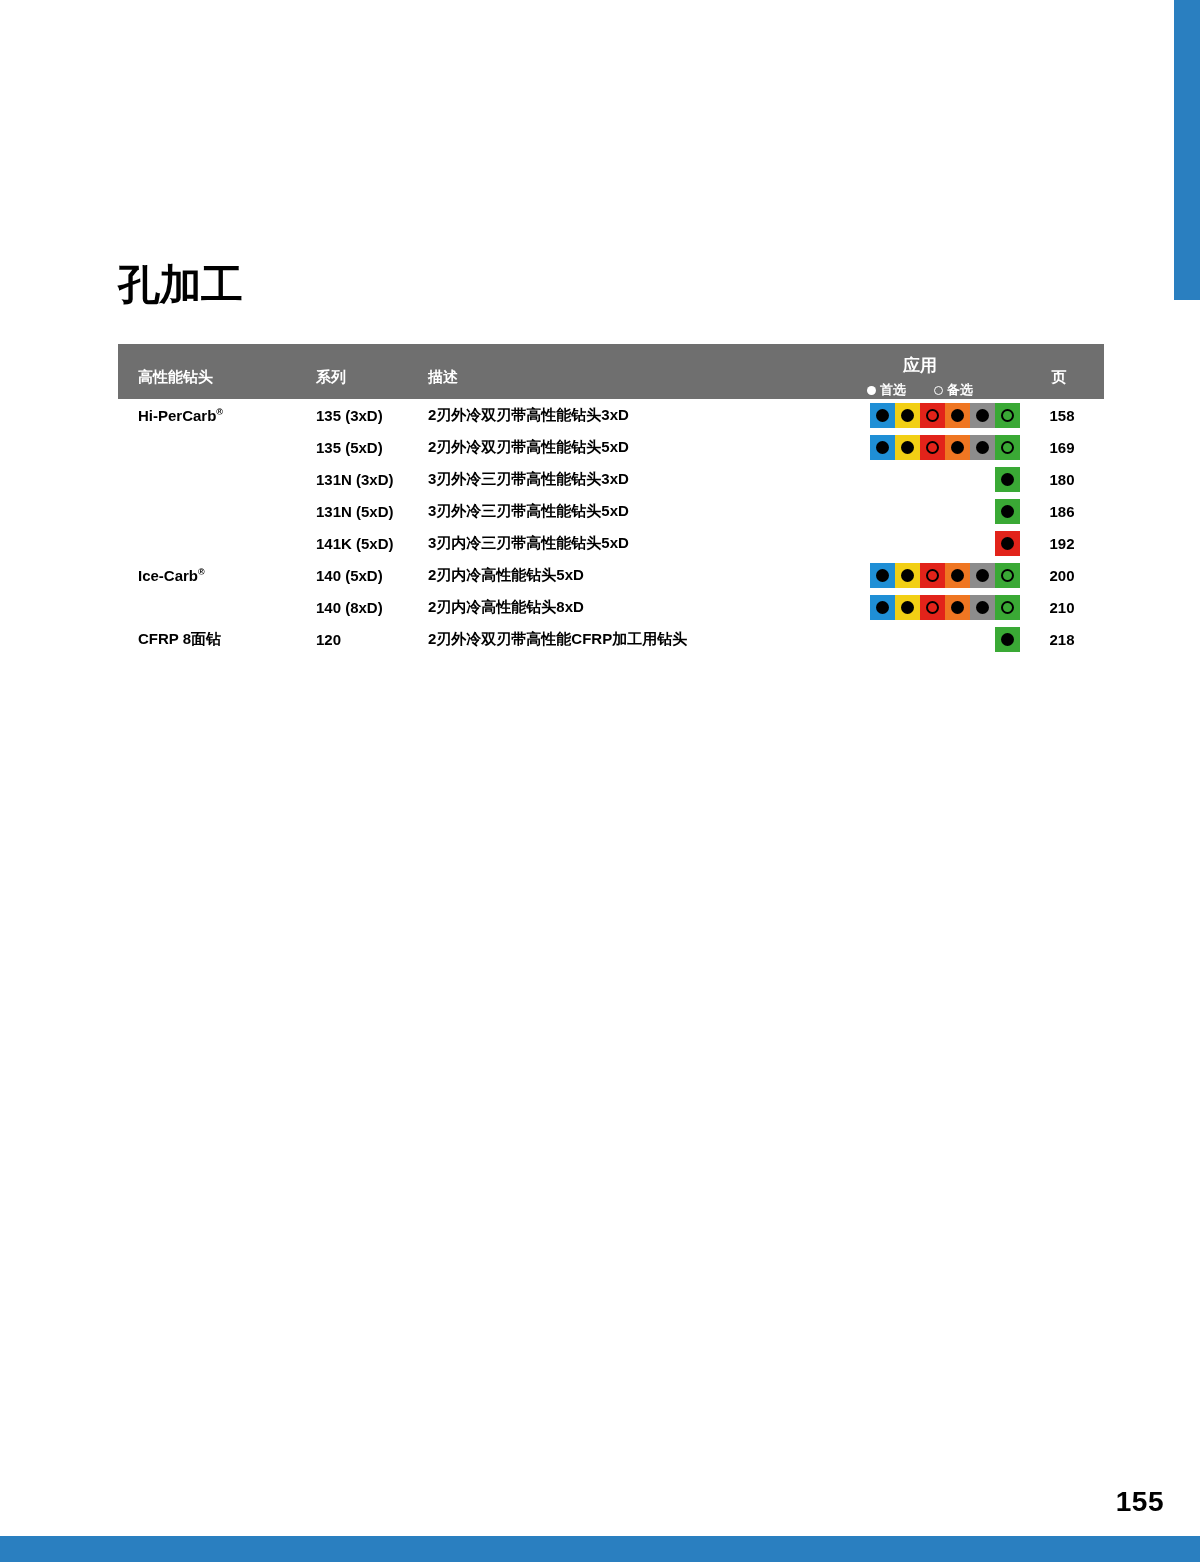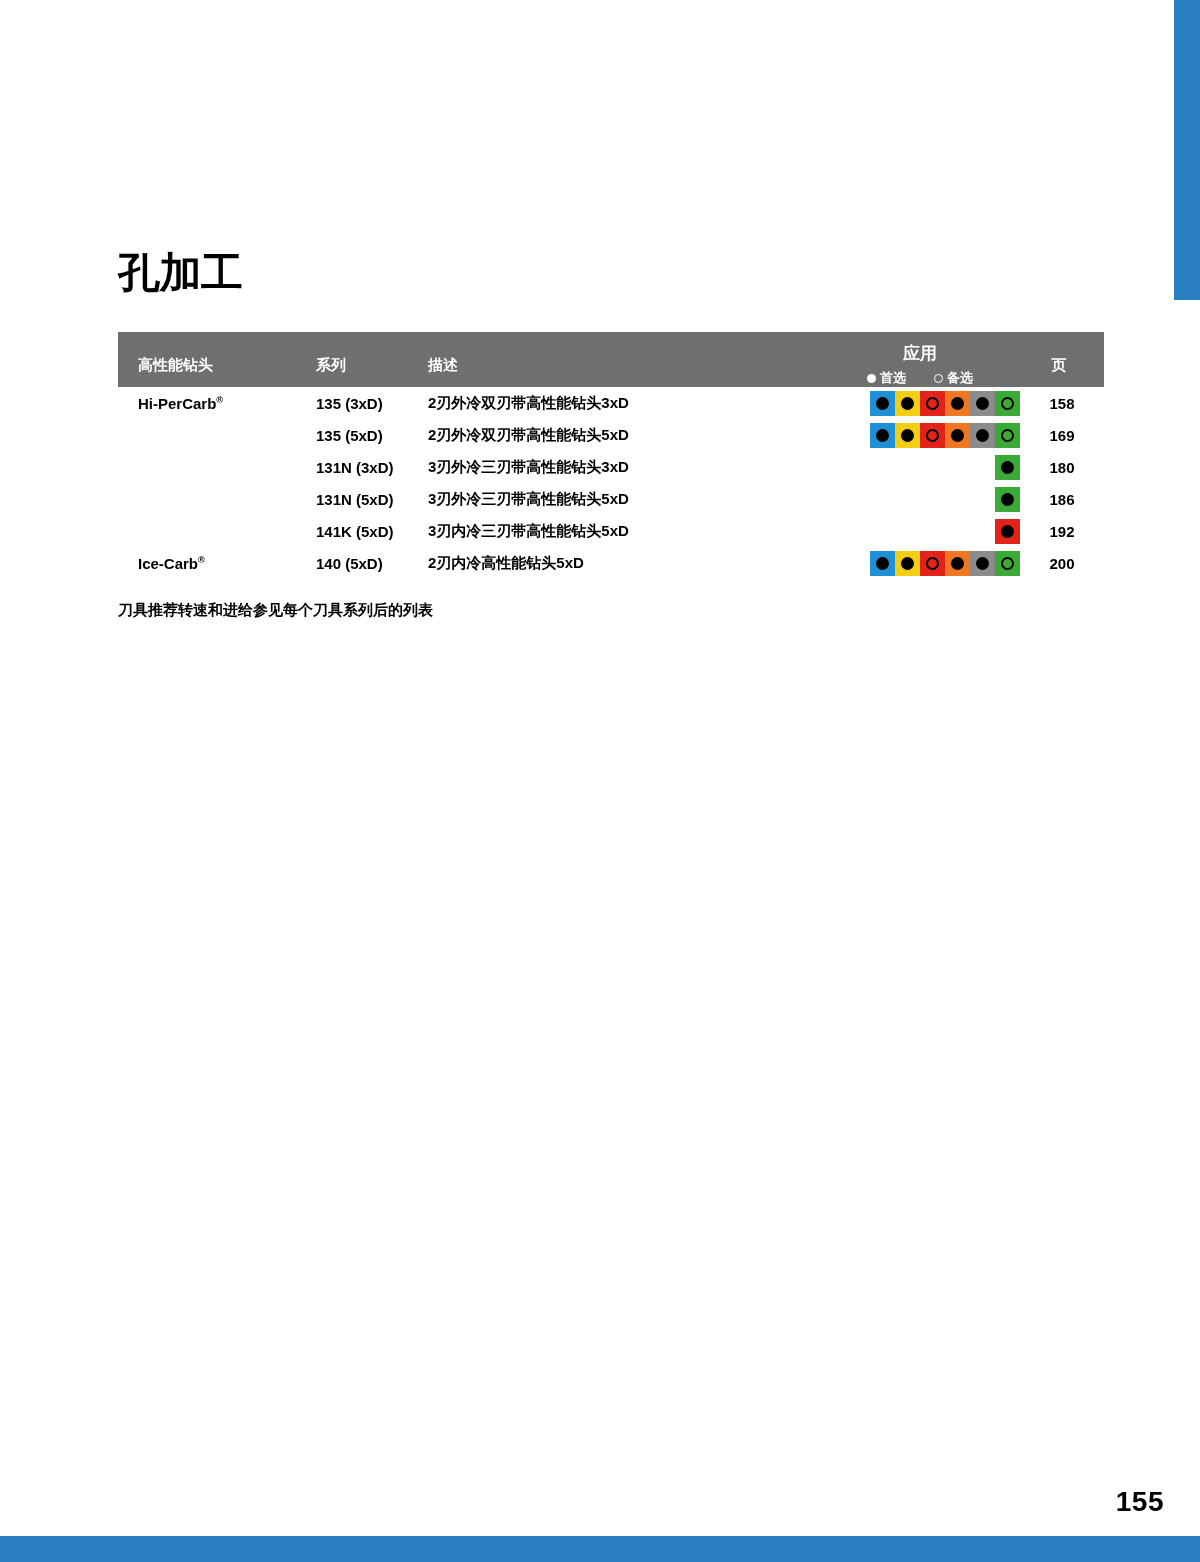--- a/index.html
+++ b/index.html
@@ -40,21 +40,21 @@
     bottom: 44px;
     font-size: 28px;
     font-weight: bold;
     color: #000;
     letter-spacing: 0.5px;
   }
 
   .content {
     position: absolute;
     left: 118px;
-    top: 250px;
+    top: 262px;
     width: 966px;
   }
 
   h1.page-title {
     font-size: 42px;
     font-weight: bold;
     margin: 0 0 36px 0;
     letter-spacing: -0.5px;
     line-height: 1.1;
   }
@@ -318,17 +318,57 @@
               <div class="sw" style="background: rgb(140, 140, 140);">
                 <span class="mark-filled"></span>
               </div>
               <div class="sw" style="background: rgb(58, 169, 53);">
                 <span class="mark-open"></span>
               </div>
             </div>
           </td>
           <td class="c-page">200</td>
         </tr>
+        <tr>
+          <td class="c-family"></td>
+          <td class="c-series">140 (8xD)</td>
+          <td class="c-desc">2刃内冷高性能钻头8xD</td>
+          <td class="c-apps">
+            <div class="apps">
+              <div class="sw" style="background: rgb(31, 143, 214);">
+                <span class="mark-filled"></span>
+              </div>
+              <div class="sw" style="background: rgb(242, 207, 20);">
+                <span class="mark-filled"></span>
+              </div>
+              <div class="sw" style="background: rgb(226, 35, 26);">
+                <span class="mark-open"></span>
+              </div>
+              <div class="sw" style="background: rgb(239, 118, 34);">
+                <span class="mark-filled"></span>
+              </div>
+              <div class="sw" style="background: rgb(140, 140, 140);">
+                <span class="mark-filled"></span>
+              </div>
+              <div class="sw" style="background: rgb(58, 169, 53);">
+                <span class="mark-open"></span>
+              </div>
+            </div>
+          </td>
+          <td class="c-page">210</td>
+        </tr>
+        <tr>
+          <td class="c-family"><span>CFRP 8面钻</span></td>
+          <td class="c-series">120</td>
+          <td class="c-desc">2刃外冷双刃带高性能CFRP加工用钻头</td>
+          <td class="c-apps">
+            <div class="apps">
+              <div class="sw" style="background: rgb(58, 169, 53);">
+                <span class="mark-filled"></span>
+              </div>
+            </div>
+          </td>
+          <td class="c-page">218</td>
+        </tr>
       </tbody>
   </table>
 
-  <div class="footnote">刀具推荐转速和进给参见每个刀具系列后的列表</div>
 </div>
 
 </body></html>

